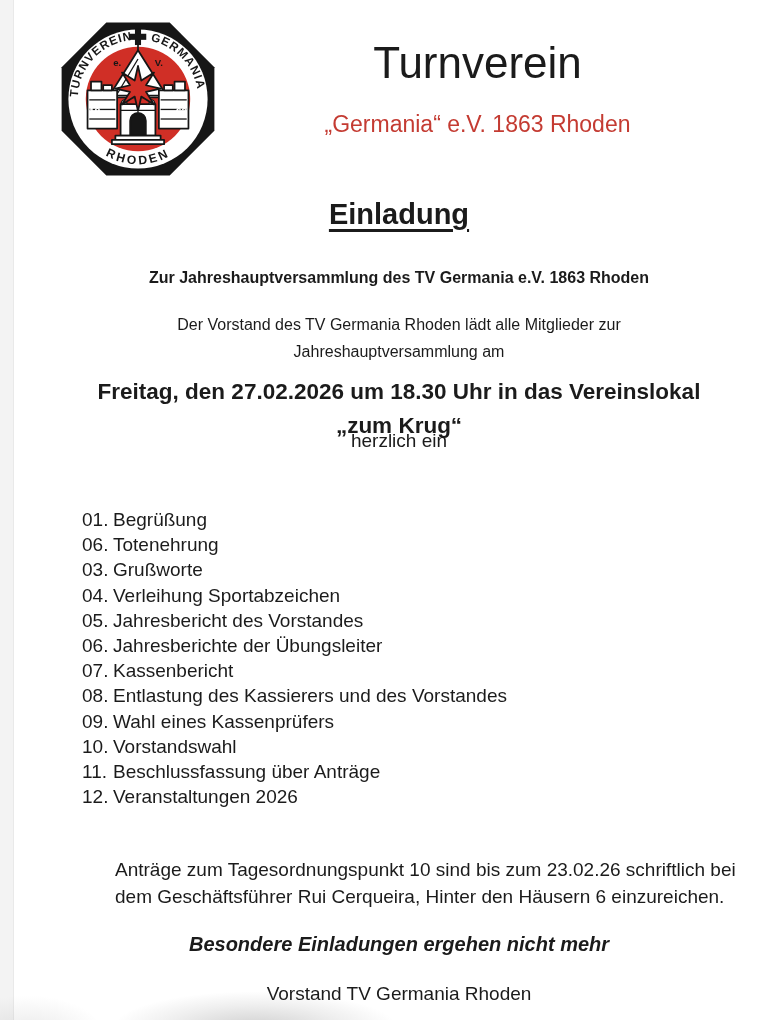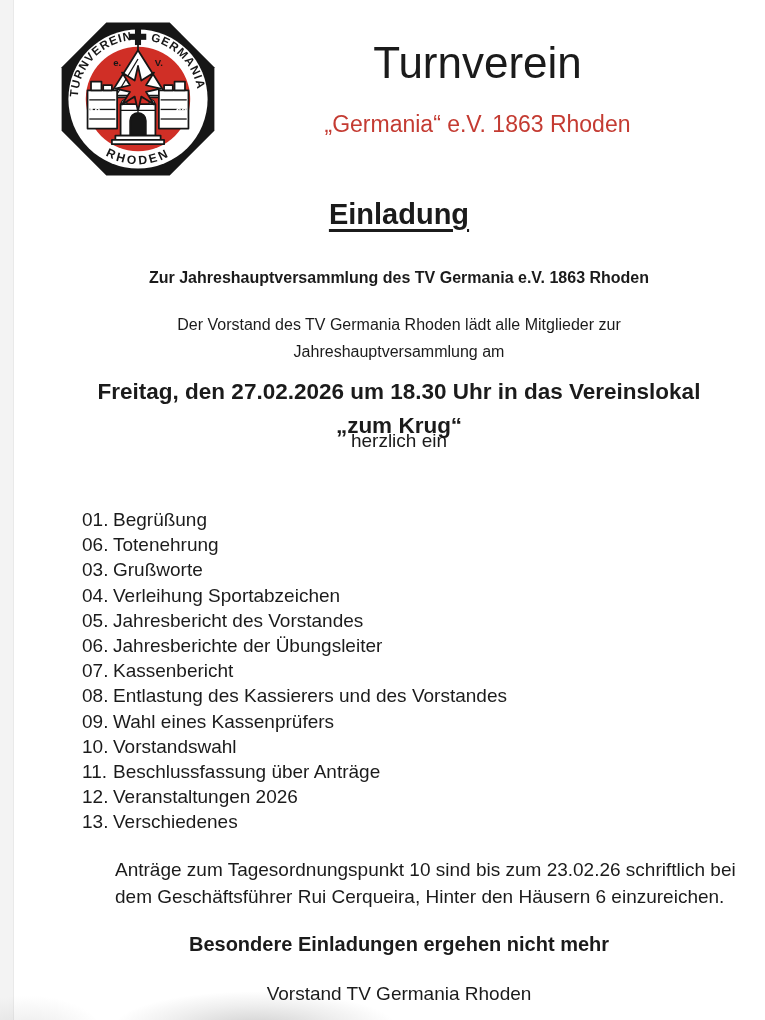--- a/index.html
+++ b/index.html
@@ -40,21 +40,21 @@
   .event{top:375px;font-size:22.5px;font-weight:700;line-height:34px;}
   .closing{top:430px;font-size:19px;}
 
   .agenda-title{top:483px;text-align:left !important;padding-left:55px;box-sizing:border-box;font-size:20px;font-weight:700;}
   .agenda-list{top:507px;text-align:left !important;padding-left:49px;box-sizing:border-box;font-size:19px;line-height:25.2px;}
   .agenda-item{display:flex;}
   .agenda-num{flex:0 0 31px;}
   .agenda-label{flex:1;}
 
   .motions{top:856px;text-align:left !important;padding-left:82px;padding-right:24px;box-sizing:border-box;font-size:19px;line-height:27px;}
-  .no-invites{top:933px;font-size:20px;font-weight:700;}
+  .no-invites{top:933px;font-size:20px;font-weight:700;font-style:italic;}
   .signature{top:983px;font-size:19px;}
 
   .shadow-a{
     position:absolute;left:115px;top:992px;width:280px;height:56px;
     background:radial-gradient(ellipse at 50% 65%, rgba(95,95,95,0.30) 0%, rgba(120,120,120,0.12) 45%, rgba(255,255,255,0) 72%);
     pointer-events:none;
   }
   .shadow-b{
     position:absolute;left:-25px;top:995px;width:130px;height:50px;
     background:radial-gradient(ellipse at 40% 80%, rgba(130,130,130,0.18) 0%, rgba(255,255,255,0) 70%);
@@ -192,24 +192,20 @@
           <span class="agenda-label">Vorstandswahl</span>
         </div>
         <div class="agenda-item">
           <span class="agenda-num">11.</span>
           <span class="agenda-label">Beschlussfassung über Anträge</span>
         </div>
         <div class="agenda-item">
           <span class="agenda-num">12.</span>
           <span class="agenda-label">Veranstaltungen 2026</span>
         </div>
-        <div class="agenda-item">
-          <span class="agenda-num">13.</span>
-          <span class="agenda-label">Verschiedenes</span>
-        </div>
       </div>
 
     <div class="motions">
       <div>Anträge zum Tagesordnungspunkt 10 sind bis zum 23.02.26 schriftlich bei</div>
       <div>dem Geschäftsführer Rui Cerqueira, Hinter den Häusern 6 einzureichen.</div>
     </div>
 
     <div class="no-invites">Besondere Einladungen ergehen nicht mehr</div>
 
     <div class="signature">Vorstand TV Germania Rhoden</div>

